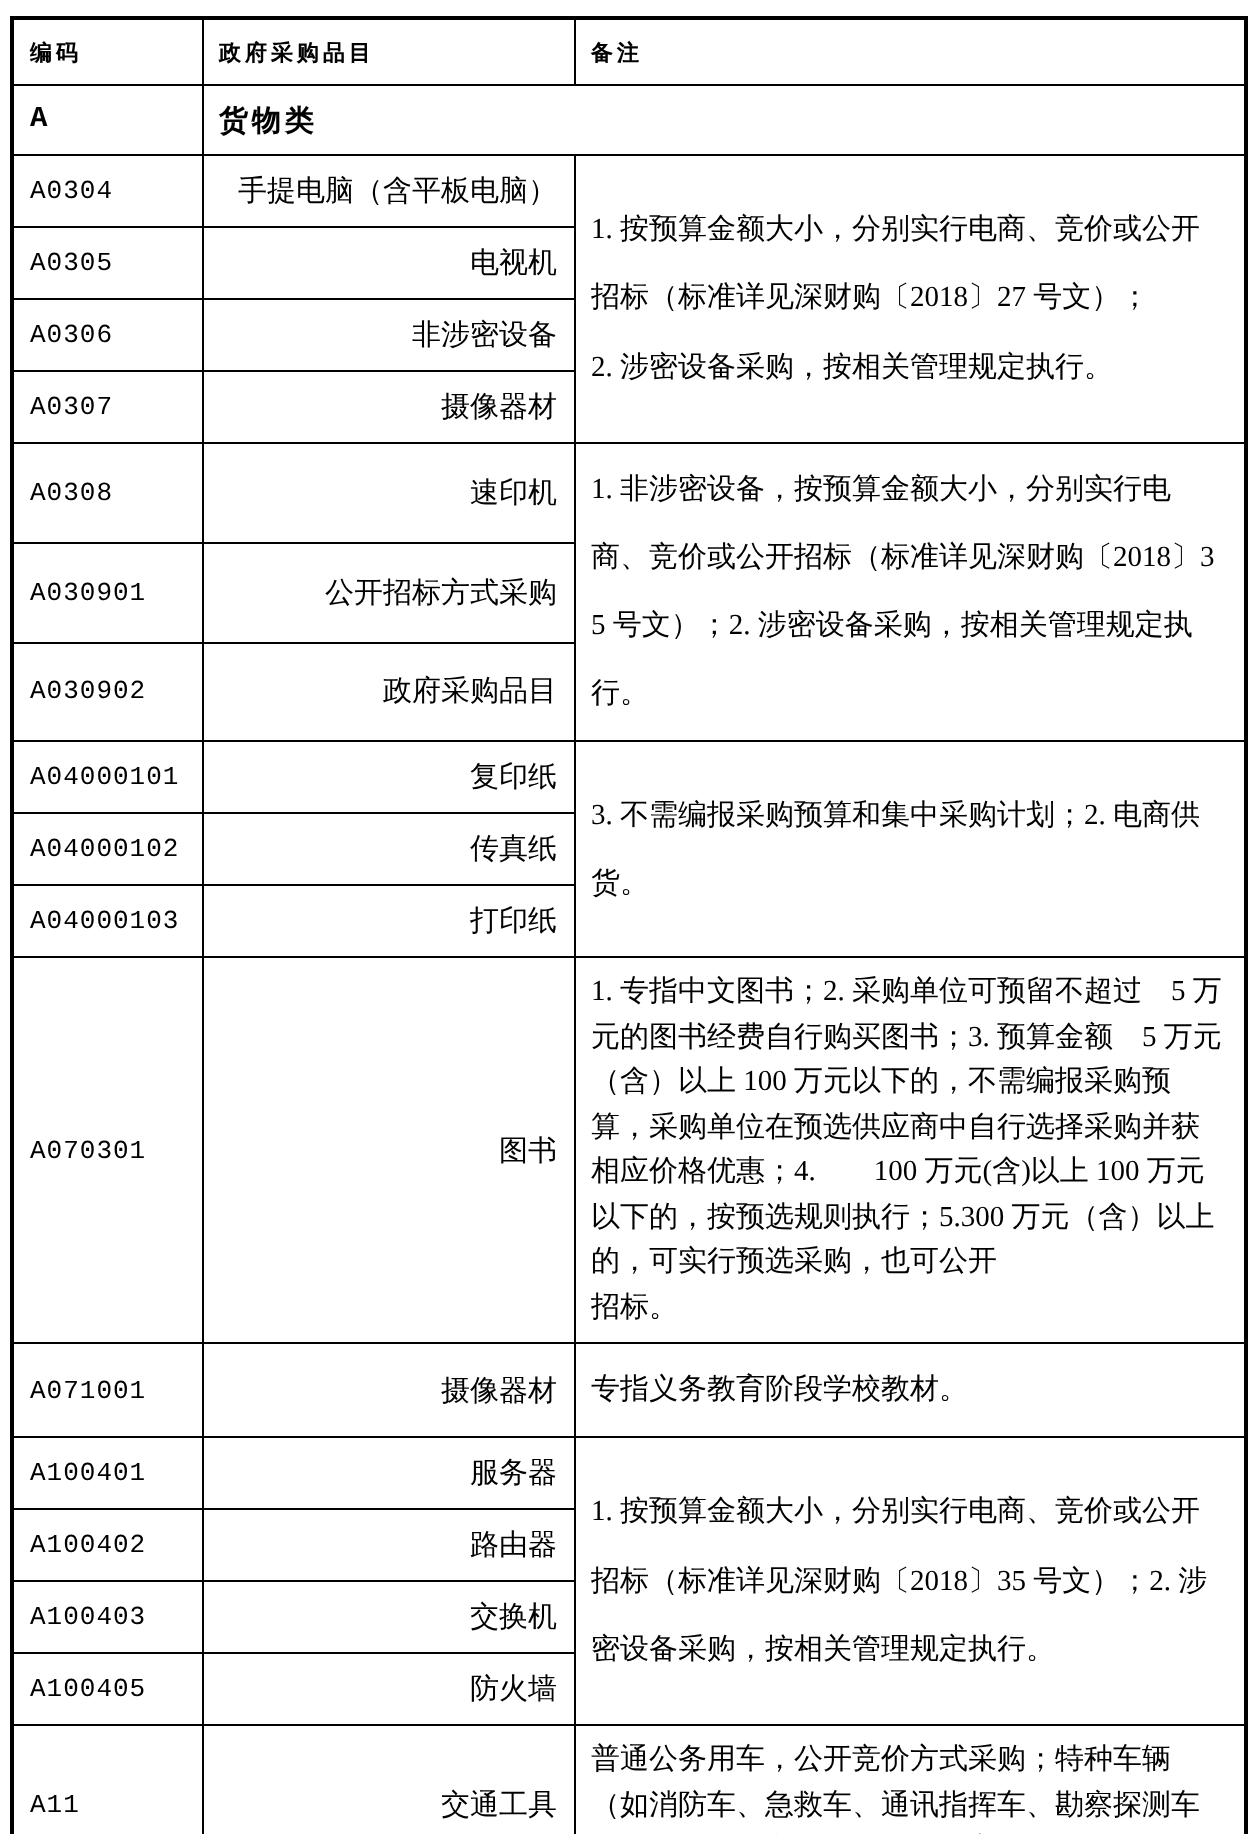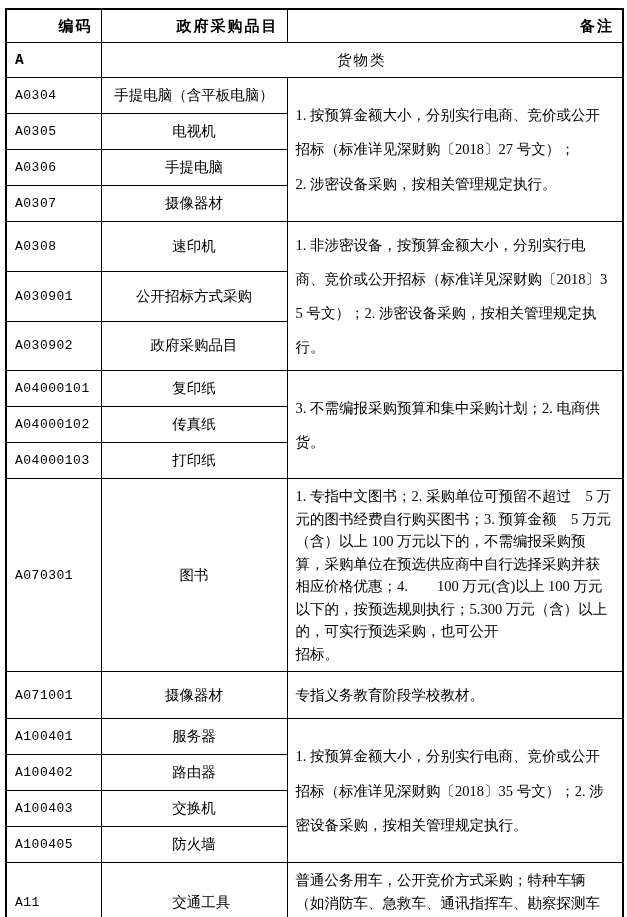--- a/index.html
+++ b/index.html
@@ -26,41 +26,41 @@
   th, td {
     border: 1px solid #000000;
     padding: 4px 8px;
     font-size: 14.5px;
     vertical-align: middle;
     word-break: break-all;
     overflow-wrap: anywhere;
   }
   thead th {
     font-weight: bold;
-    text-align: right;
+    text-align: left;
     height: 24px;
-    font-size: 15px;
+    font-size: 11px;
     letter-spacing: 2px;
   }
   td.code-cell {
     font-family: "Liberation Mono", "DejaVu Sans Mono", monospace;
     font-size: 13px;
     letter-spacing: 0.5px;
     text-align: left;
   }
   td.code-cell.bold { font-weight: bold; font-size: 14.5px; }
   td.category-cell {
-    text-align: center;
-    font-weight: normal;
+    text-align: left;
+    font-weight: bold;
     letter-spacing: 2px;
     height: 26px;
   }
   tr.category-row td { height: 26px; }
   tbody tr.item-row { height: 36px; }
-  td.item-cell { text-align: center; }
+  td.item-cell { text-align: right; }
   td.remark-cell { text-align: left; padding: 6px 8px; }
   td.remark-cell.loose .para { line-height: 2.35; }
   td.remark-cell.tight .para { line-height: 1.55; }
   .para { margin: 0; }
 </style>
 </head>
 <body>
 
 <div class="page">
   <table class="catalog">
@@ -89,21 +89,21 @@
             <div class="para">1. 按预算金额大小，分别实行电商、竞价或公开招标（标准详见深财购〔2018〕27 号文）；</div>
             <div class="para">2. 涉密设备采购，按相关管理规定执行。</div>
           </td>
         </tr>
         <tr class="item-row">
           <td class="code-cell">A0305</td>
           <td class="item-cell">电视机</td>
         </tr>
         <tr class="item-row">
           <td class="code-cell">A0306</td>
-          <td class="item-cell">手提电脑</td>
+          <td class="item-cell">非涉密设备</td>
         </tr>
         <tr class="item-row">
           <td class="code-cell">A0307</td>
           <td class="item-cell">摄像器材</td>
         </tr>
         <tr class="item-row">
           <td class="code-cell">A0308</td>
           <td class="item-cell">速印机</td>
           <td class="remark-cell loose" rowspan="3">
             <div class="para">1. 非涉密设备，按预算金额大小，分别实行电商、竞价或公开招标（标准详见深财购〔2018〕35 号文）；2. 涉密设备采购，按相关管理规定执行。</div>

